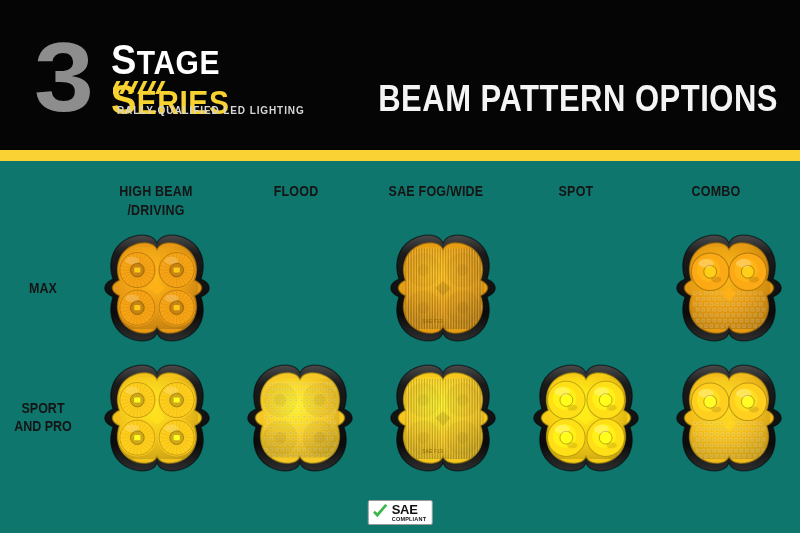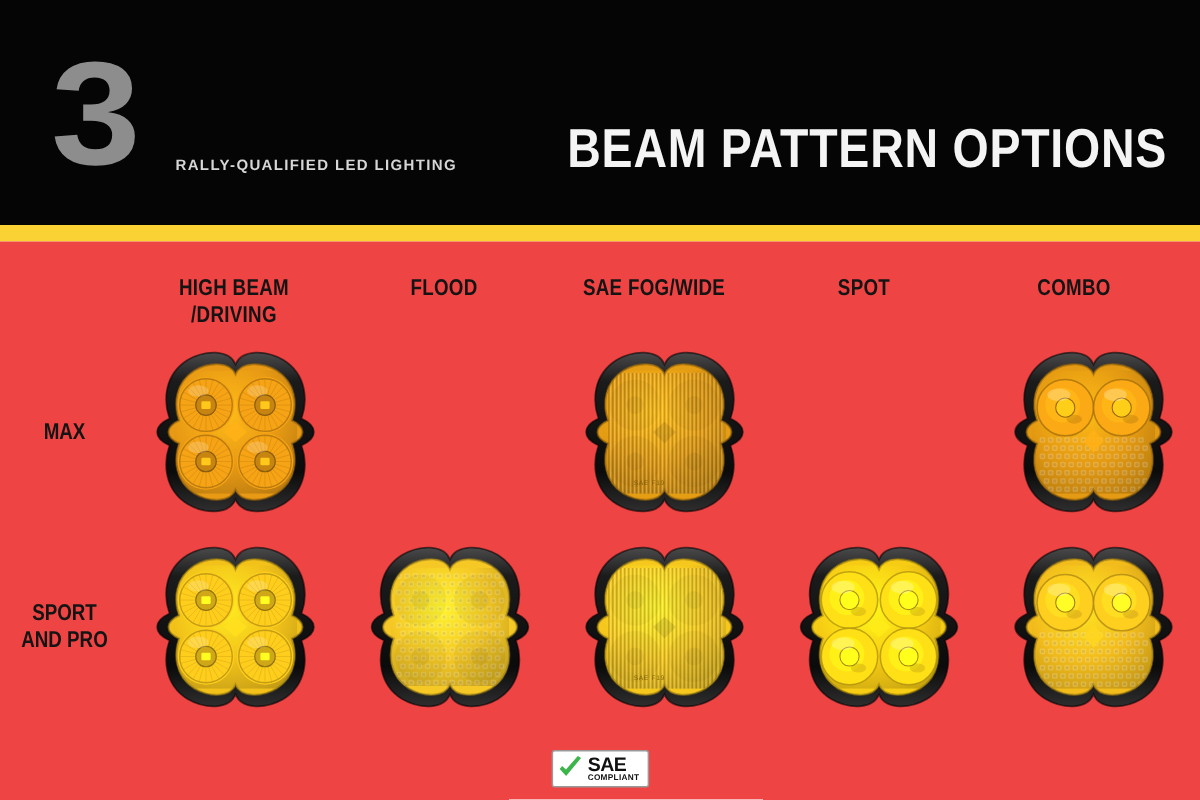--- a/index.html
+++ b/index.html
@@ -132,21 +132,21 @@
     width: 800px;
     height: 11px;
     background: #fbd234;
   }
 
   
   .grid-area {
     position: relative;
     width: 800px;
     height: 372px;
-    background: #ef4444;
+    background: #0f766e;
   }
 
   .col-headers {
     position: absolute;
     left: 86px;
     top: 22px;
     width: 700px;
     height: 44px;
     display: flex;
   }
@@ -254,20 +254,32 @@
 </head>
 <body>
 
 <div id="page">
 
   <div class="header">
 
     <div class="logo-block">
       <div class="logo-three">3</div>
 
+      <div class="logo-words">
+        <div class="logo-slash">
+          <i style="left:0px"></i>
+            <i style="left:9px"></i>
+            <i style="left:18px"></i>
+            <i style="left:27px"></i>
+            <i style="left:36px"></i>
+            <i style="left:45px"></i>
+        </div>
+        <div class="logo-stage"><span class="cap">S</span>TAGE</div>
+        <div class="logo-series"><span class="cap">S</span>ERIES</div>
+      </div>
 
       <div class="logo-tagline">RALLY-QUALIFIED LED LIGHTING</div>
     </div>
 
     <div class="header-title">BEAM PATTERN OPTIONS</div>
   </div>
 
   <div class="yellow-bar"></div>
 
   <div class="grid-area">

